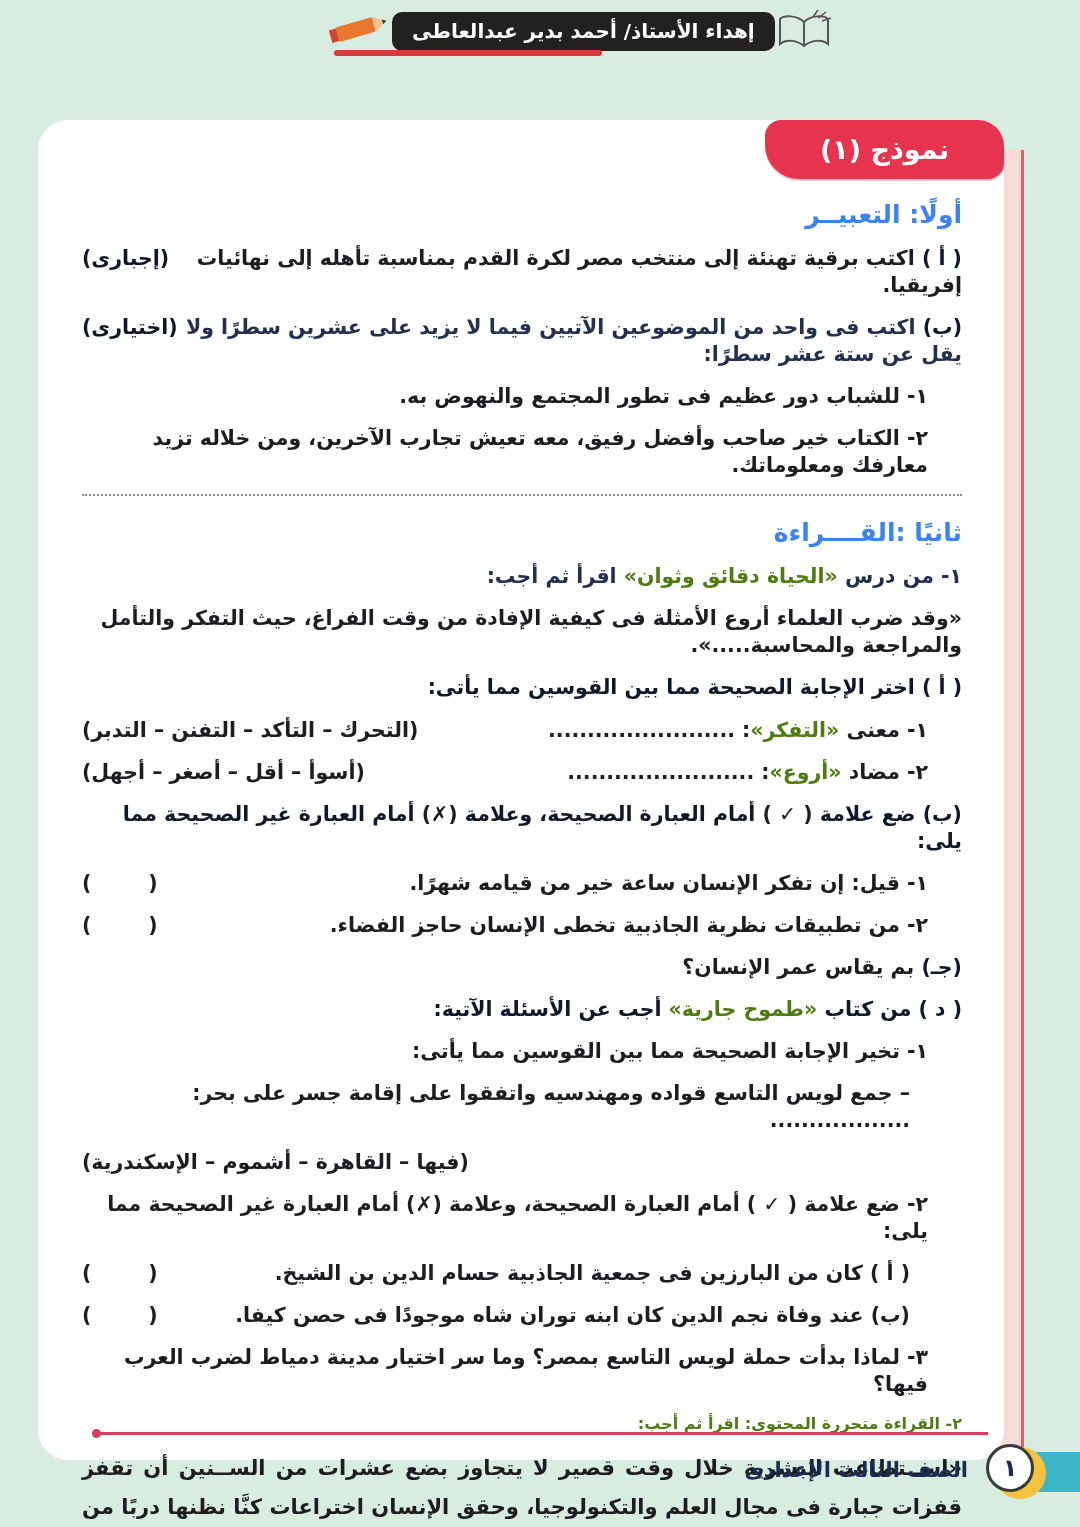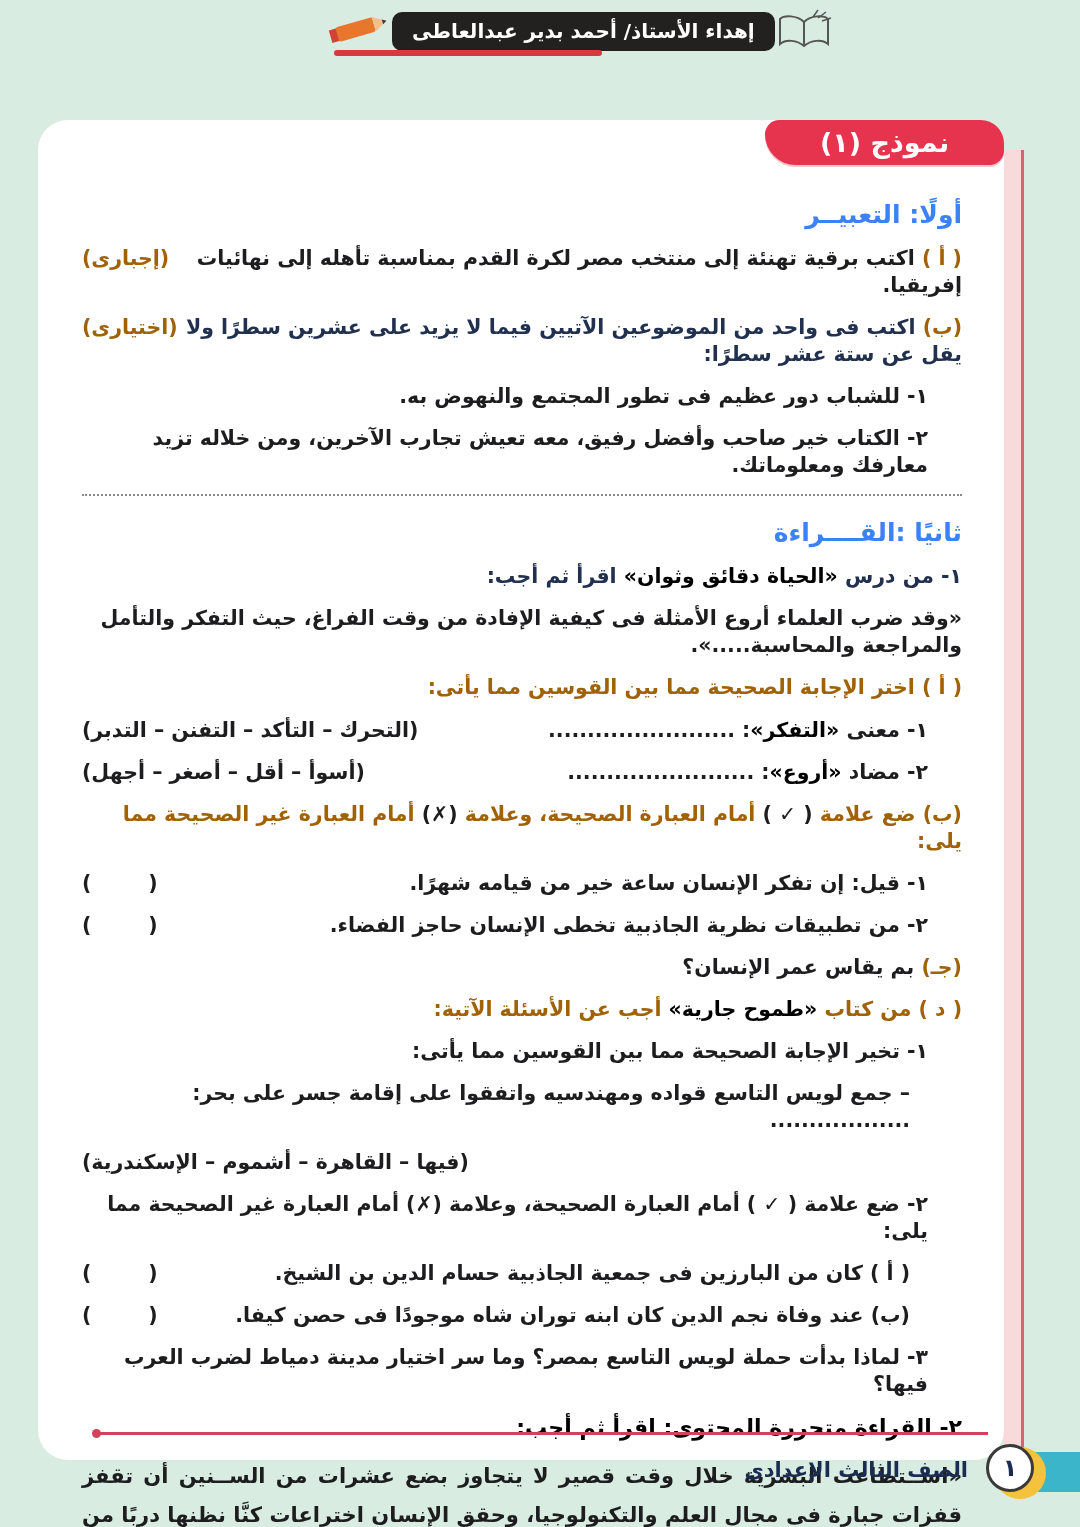--- a/index.html
+++ b/index.html
@@ -15,28 +15,28 @@
   .banner-box { position:relative; background:#22211f; color:#fff; padding:7px 20px 8px; border-radius:10px; font-size:20px; white-space:nowrap; }
   .banner-underline { position:absolute; left:-58px; bottom:-5px; height:6px; width:70%; background:#d8393b; border-radius:3px; }
   .icon-wrap { display:inline-flex; align-items:center; }
   
   .wm-ring { position:absolute; left:495px; top:400px; width:320px; height:320px; border:46px solid rgba(232,52,78,0.07); border-radius:50%; z-index:1; }
   .wm-blob { position:absolute; left:560px; top:690px; width:380px; height:430px; background:rgba(232,52,78,0.05); border-radius:46%; z-index:1; }
   .wm-text { position:absolute; top:330px; left:-60px; width:1200px; text-align:center; font-size:250px; color:rgba(40,40,40,0.055); transform:rotate(-38deg); direction:rtl; letter-spacing:10px; z-index:1; pointer-events:none; }
   
   .pink-edge { position:absolute; left:1004px; top:150px; width:20px; height:1310px; background:#f8dada; border-right:3px solid #e06070; z-index:2; }
   .card { position:absolute; left:38px; top:120px; width:966px; height:1340px; background:#fff; border-radius:30px; z-index:2; }
-  .badge { position:absolute; left:727px; top:0px; width:239px; height:45px; background:#e6344e; border-radius:16px 26px 16px 34px; display:flex; align-items:center; justify-content:center; color:#fff; font-size:27px; z-index:4; box-shadow:0 2px 0 rgba(180,30,50,.25); }
+  .badge { position:absolute; left:727px; top:0px; width:239px; height:59px; background:#e6344e; border-radius:16px 26px 16px 34px; display:flex; align-items:center; justify-content:center; color:#fff; font-size:27px; z-index:4; box-shadow:0 2px 0 rgba(180,30,50,.25); }
   .content { position:absolute; inset:0; padding:80px 42px 0 44px; direction:rtl; text-align:right; z-index:3; }
   
   .h-dark { color:#3b82f6; font-size:25px; margin-bottom:16px; }
   .line { font-size:20.5px; line-height:1.32; margin-bottom:15px; }
   .flex { display:flex; justify-content:space-between; align-items:baseline; }
-  .blue { color:#a16207; }
-  .red  { color:#000000; }
+  .blue { color:#0f172a; }
+  .red  { color:#4d7c0f; }
   .navy { color:#22304f; }
   .indent1 { margin-right:34px; }
   .indent2 { margin-right:52px; }
   .sep { border-top:2px dotted #8a8a8a; margin:6px 0 22px; }
   .choices { white-space:nowrap; }
   .blank { letter-spacing:2px; }
   .left-only { text-align:left; }
   .passage { font-size:21px; line-height:1.82; text-align:justify; margin-top:4px; }
   .end-rule { position:absolute; left:56px; right:16px; top:1312px; border-top:3px solid #d5405c; }
   .end-rule::before { content:""; position:absolute; left:-2px; top:-6px; width:9px; height:9px; background:#d5405c; border-radius:50%; }
@@ -156,21 +156,21 @@
         <span>( أ ) كان من البارزين فى جمعية الجاذبية حسام الدين بن الشيخ.</span>
         <span class="blank">(&nbsp;&nbsp;&nbsp;&nbsp;&nbsp;&nbsp;)</span>
       </div>
       <div class="line flex indent2">
         <span>(ب) عند وفاة نجم الدين كان ابنه توران شاه موجودًا فى حصن كيفا.</span>
         <span class="blank">(&nbsp;&nbsp;&nbsp;&nbsp;&nbsp;&nbsp;)</span>
       </div>
 
       <div class="line indent1">٣- لماذا بدأت حملة لويس التاسع بمصر؟ وما سر اختيار مدينة دمياط لضرب العرب فيها؟</div>
 
-      <div class="line red" style="font-size:22px;">٢- القراءة متحررة المحتوى: اقرأ ثم أجب:</div>
+      <div class="line red" style="font-size:16px;">٢- القراءة متحررة المحتوى: اقرأ ثم أجب:</div>
       <div class="passage">«اســتطاعت البشرية خلال وقت قصير لا يتجاوز بضع عشرات من الســنين أن تقفز قفزات جبارة فى مجال العلم والتكنولوجيا، وحقق الإنسان اختراعات كنَّا نظنها دربًا من الخيال، فعلى سبيل المثال: يستطيع الإنسان الآن أن يتواصل من خلال الهاتف المحمول مع الآخرين فى أى وقت يشاء، وفى أى مكان يريد، ويستطيع مشاهدة حدث ما أثناء وقوعه على الطرف الآخر من العالم، وكذلك يستطيع أن يصل إلى أى معلومة يريدها من خلال الحاسب الآلى عبر شبكة الإنترنت، وغير ذلك من الاختراعات، وما يزال الإنسان يســعى حثيثًا من أجل مزيد من التطور، لذا يجب عليه أن يتوجه بالشــكر إلى رب العالمين الذى وهبه عقلًا مفكرًا، ويســر له سبل استخدامه من أجل تطورنا ونفعنا».</div>
 
       <div class="end-rule"></div>
     </div>
   </div>
 
   <div class="teal-bar"></div>
   <div class="crescent"></div>
   <div class="page-circle">
     <span>١</span>

